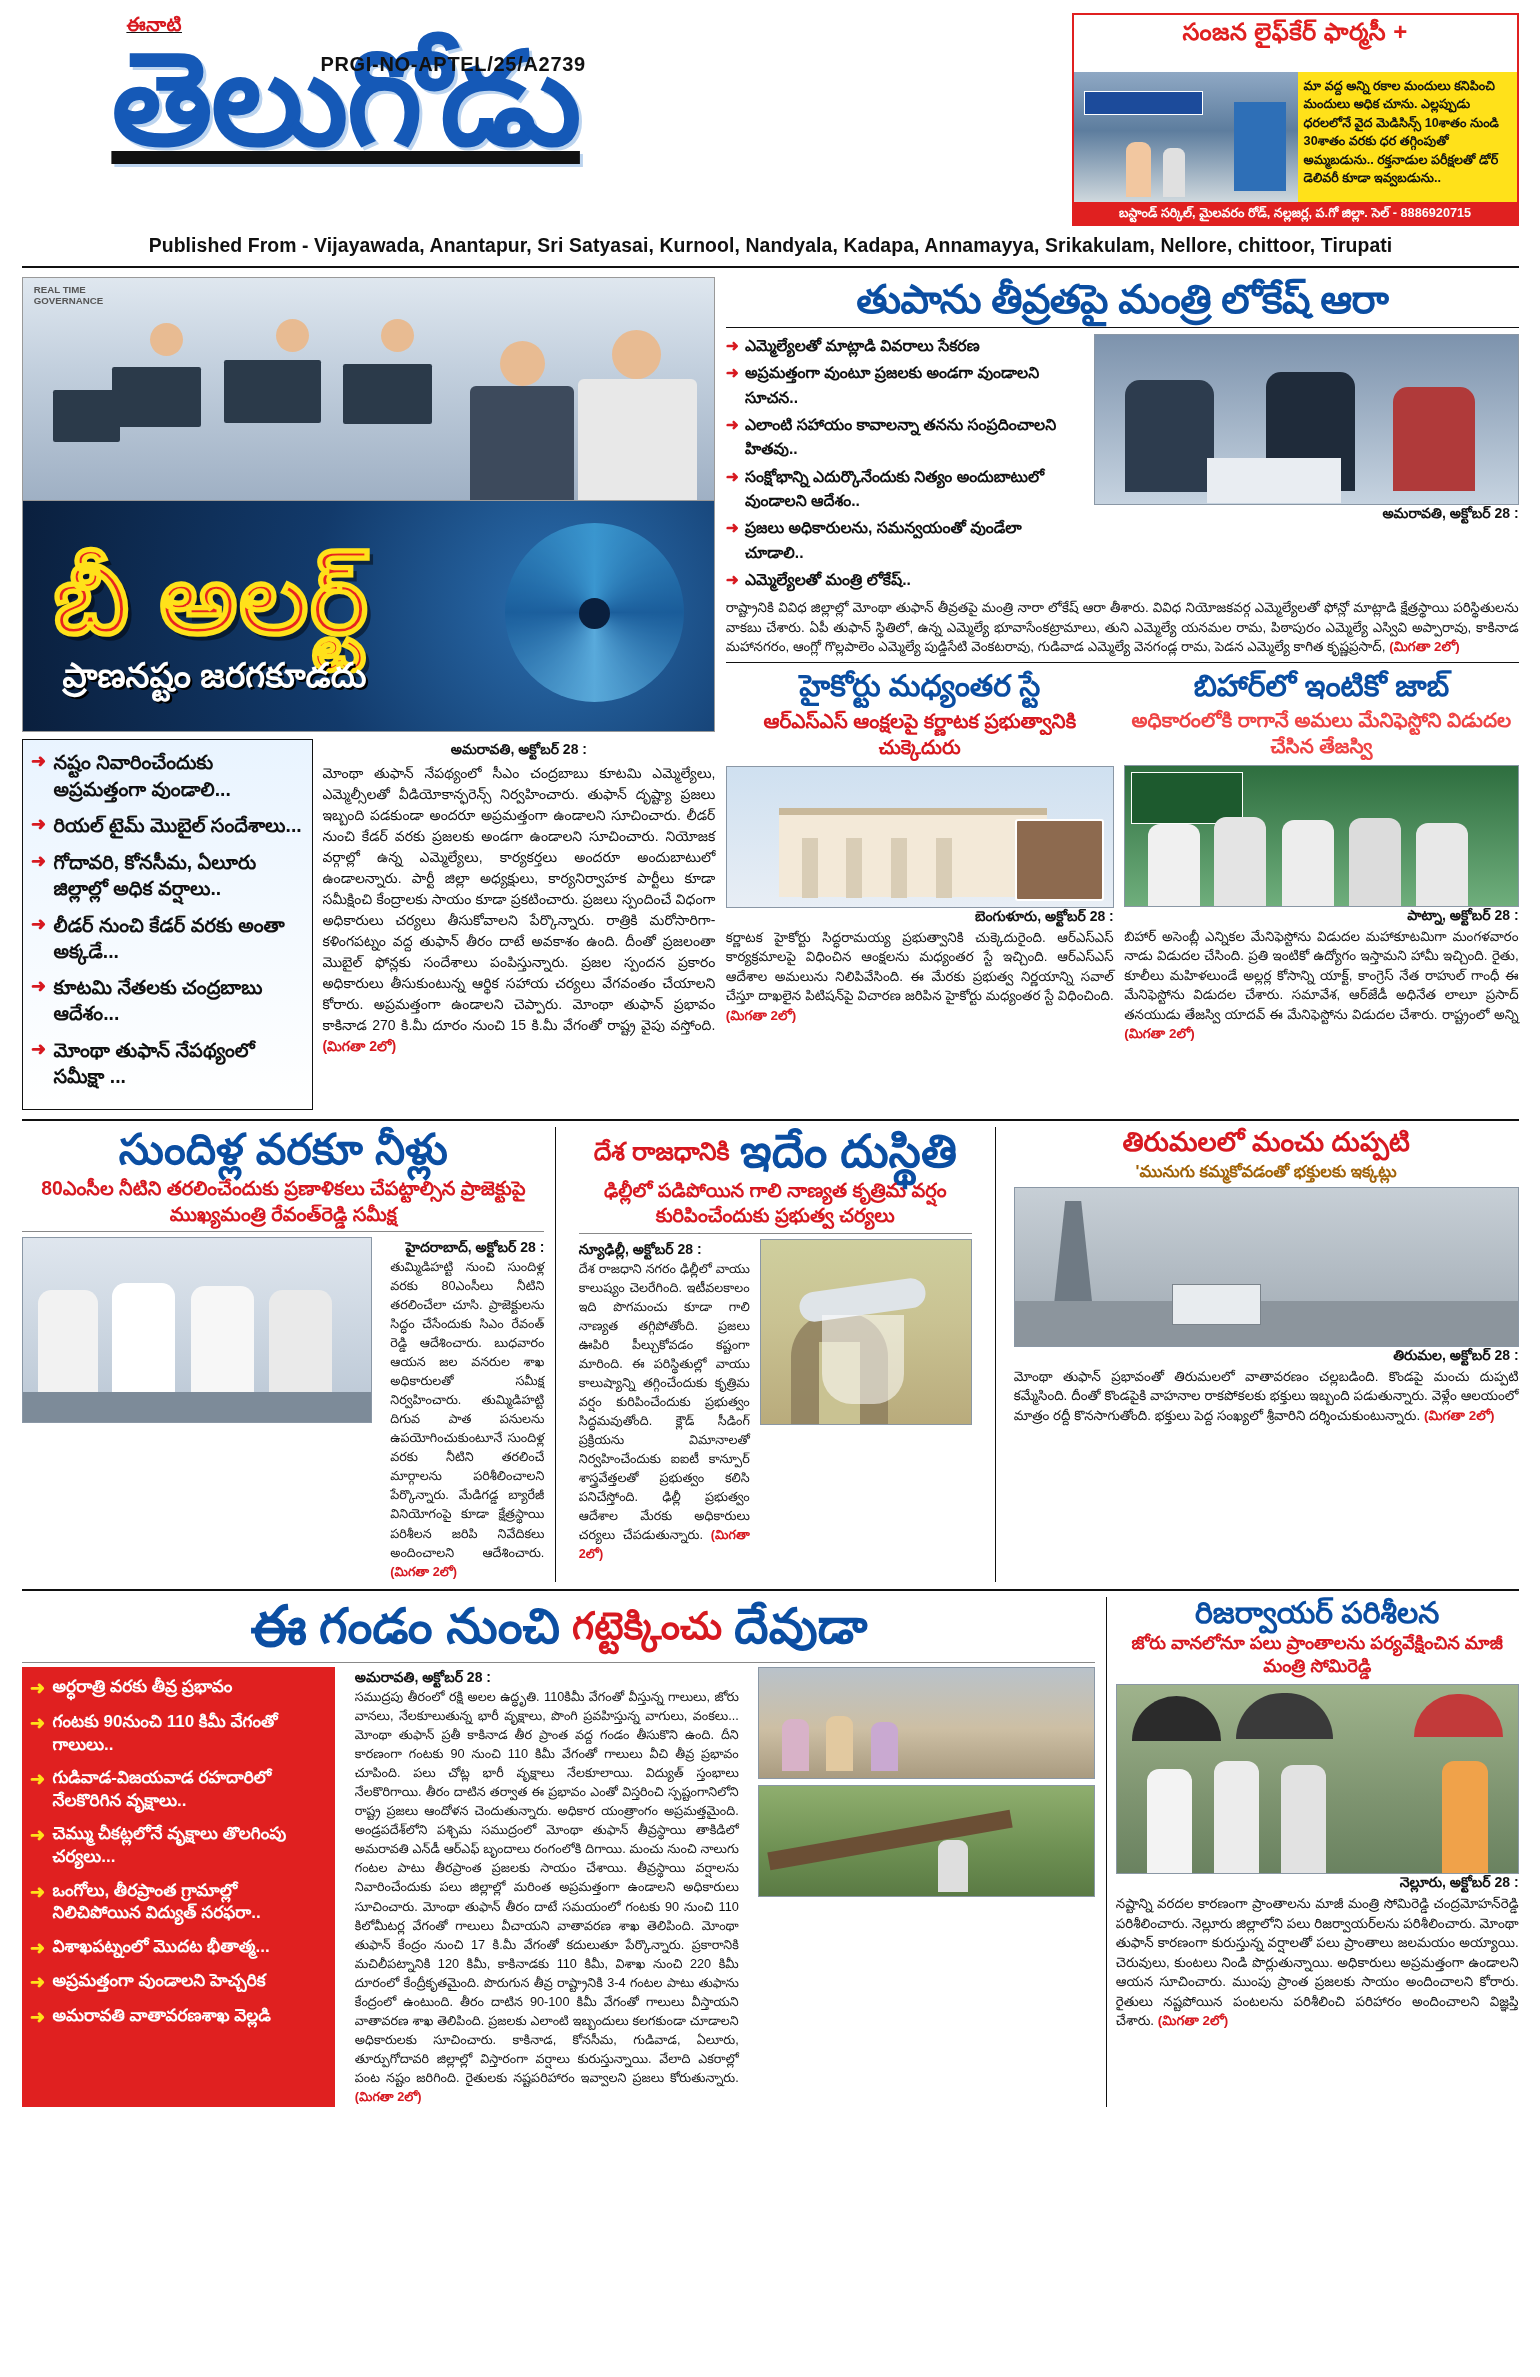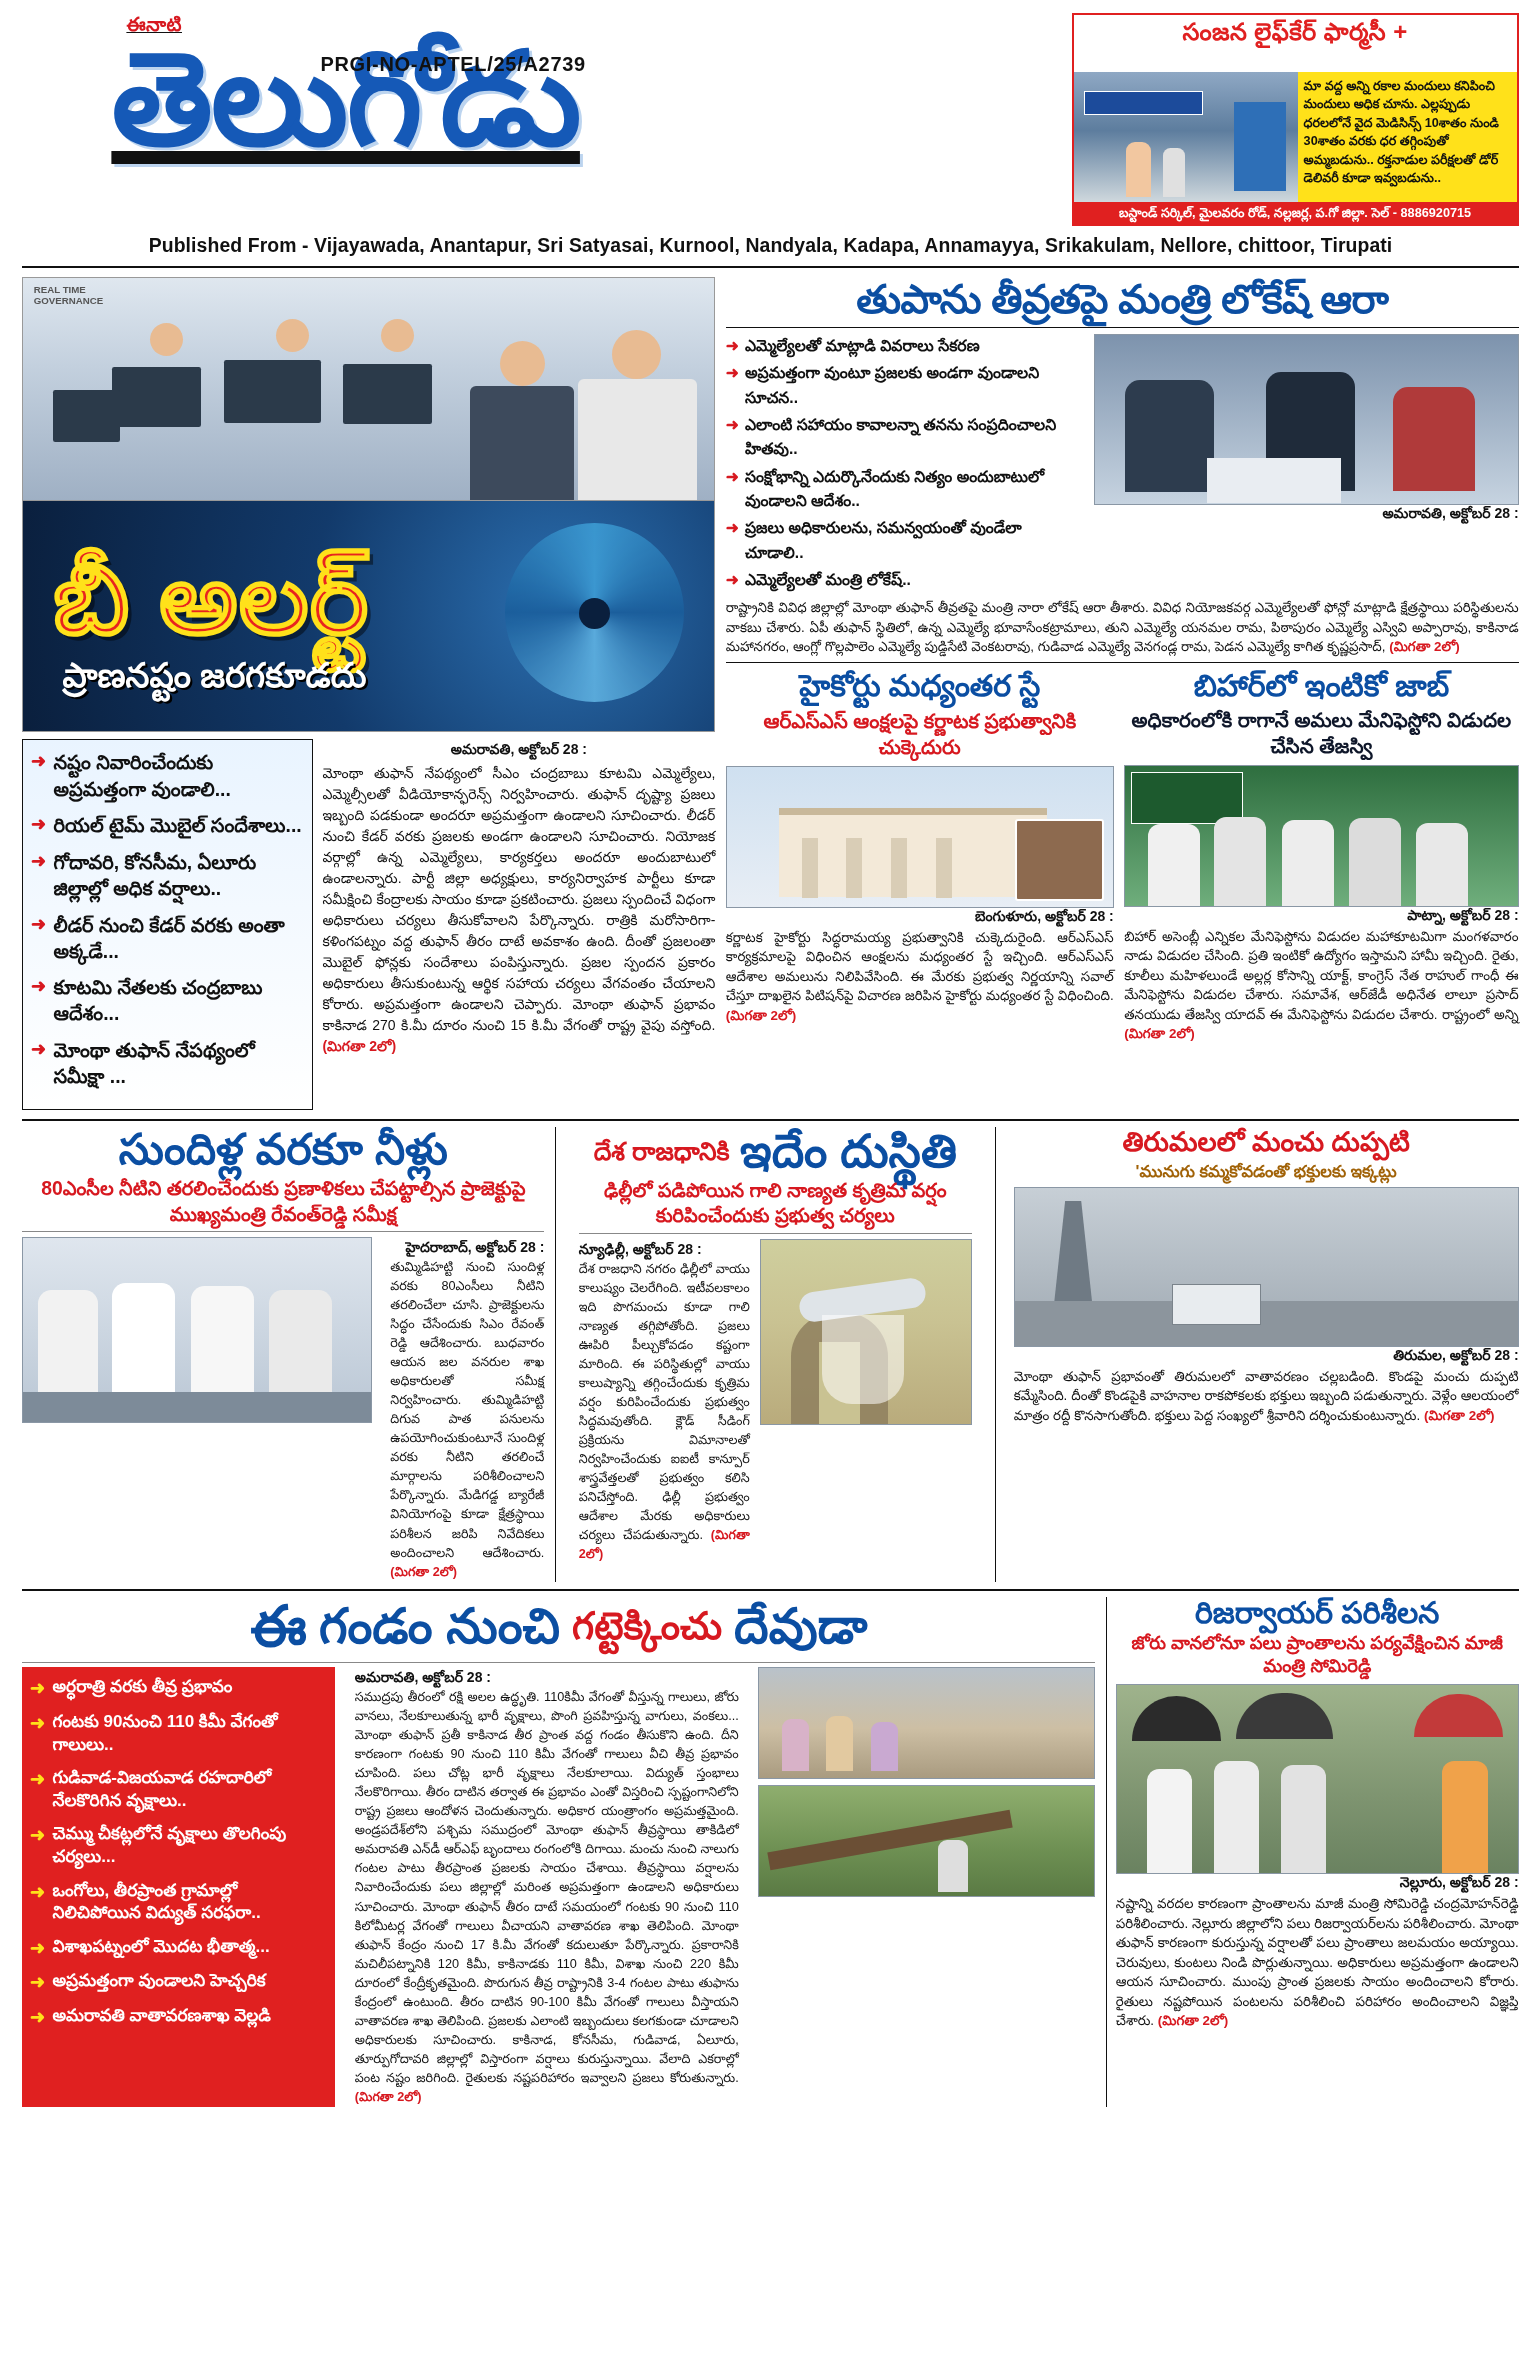--- a/index.html
+++ b/index.html
@@ -261,21 +261,21 @@
           </div>
           <div class="dateline">బెంగుళూరు, అక్టోబర్ 28 :</div>
           <div class="caption">
             <span>కర్ణాటక హైకోర్టు సిద్ధరామయ్య ప్రభుత్వానికి చుక్కెదురైంది. ఆర్‌ఎస్‌ఎస్ కార్యక్రమాలపై విధించిన ఆంక్షలను మధ్యంతర స్టే ఇచ్చింది. ఆర్‌ఎస్‌ఎస్ ఆదేశాల అమలును నిలిపివేసింది. ఈ మేరకు ప్రభుత్వ నిర్ణయాన్ని సవాల్ చేస్తూ దాఖలైన పిటిషన్‌పై విచారణ జరిపిన హైకోర్టు మధ్యంతర స్టే విధించింది.</span>
             <span class="more">(మిగతా 2లో)</span>
           </div>
         </div>
 
         <div style="flex:1;">
           <div class="bluehead">బిహార్‌లో ఇంటికో జాబ్</div>
-          <div class="subhl" style="color:#0f172a;font-size:20px;margin-top:3px;">అధికారంలోకి రాగానే అమలు మేనిఫెస్టోని విడుదల చేసిన తేజస్వి</div>
+          <div class="subhl" style="color:#ef4444;font-size:20px;margin-top:3px;">అధికారంలోకి రాగానే అమలు మేనిఫెస్టోని విడుదల చేసిన తేజస్వి</div>
           <div class="photo" style="height:142px;margin-top:6px;background:linear-gradient(180deg,#2e6e3f,#6fae7c);">
             <div style="position:absolute;left:6px;top:6px;width:112px;height:52px;background:#1d5a2e;border:1.5px solid #fff;"></div>
             <div style="position:absolute;left:22.4px;bottom:0;width:52px;height:82px;background:#f0f0f0;border-radius:12px 12px 0 0;"></div>
             <div style="position:absolute;left:89px;bottom:0;width:52px;height:89px;background:#e4e4e4;border-radius:12px 12px 0 0;"></div>
             <div style="position:absolute;left:157px;bottom:0;width:52px;height:86px;background:#ededed;border-radius:12px 12px 0 0;"></div>
             <div style="position:absolute;left:224px;bottom:0;width:52px;height:88px;background:#dcdcdc;border-radius:12px 12px 0 0;"></div>
             <div style="position:absolute;left:291px;bottom:0;width:52px;height:83px;background:#e8e8e8;border-radius:12px 12px 0 0;"></div>
           </div>
           <div class="dateline">పాట్నా, అక్టోబర్ 28 :</div>
           <div class="caption">

